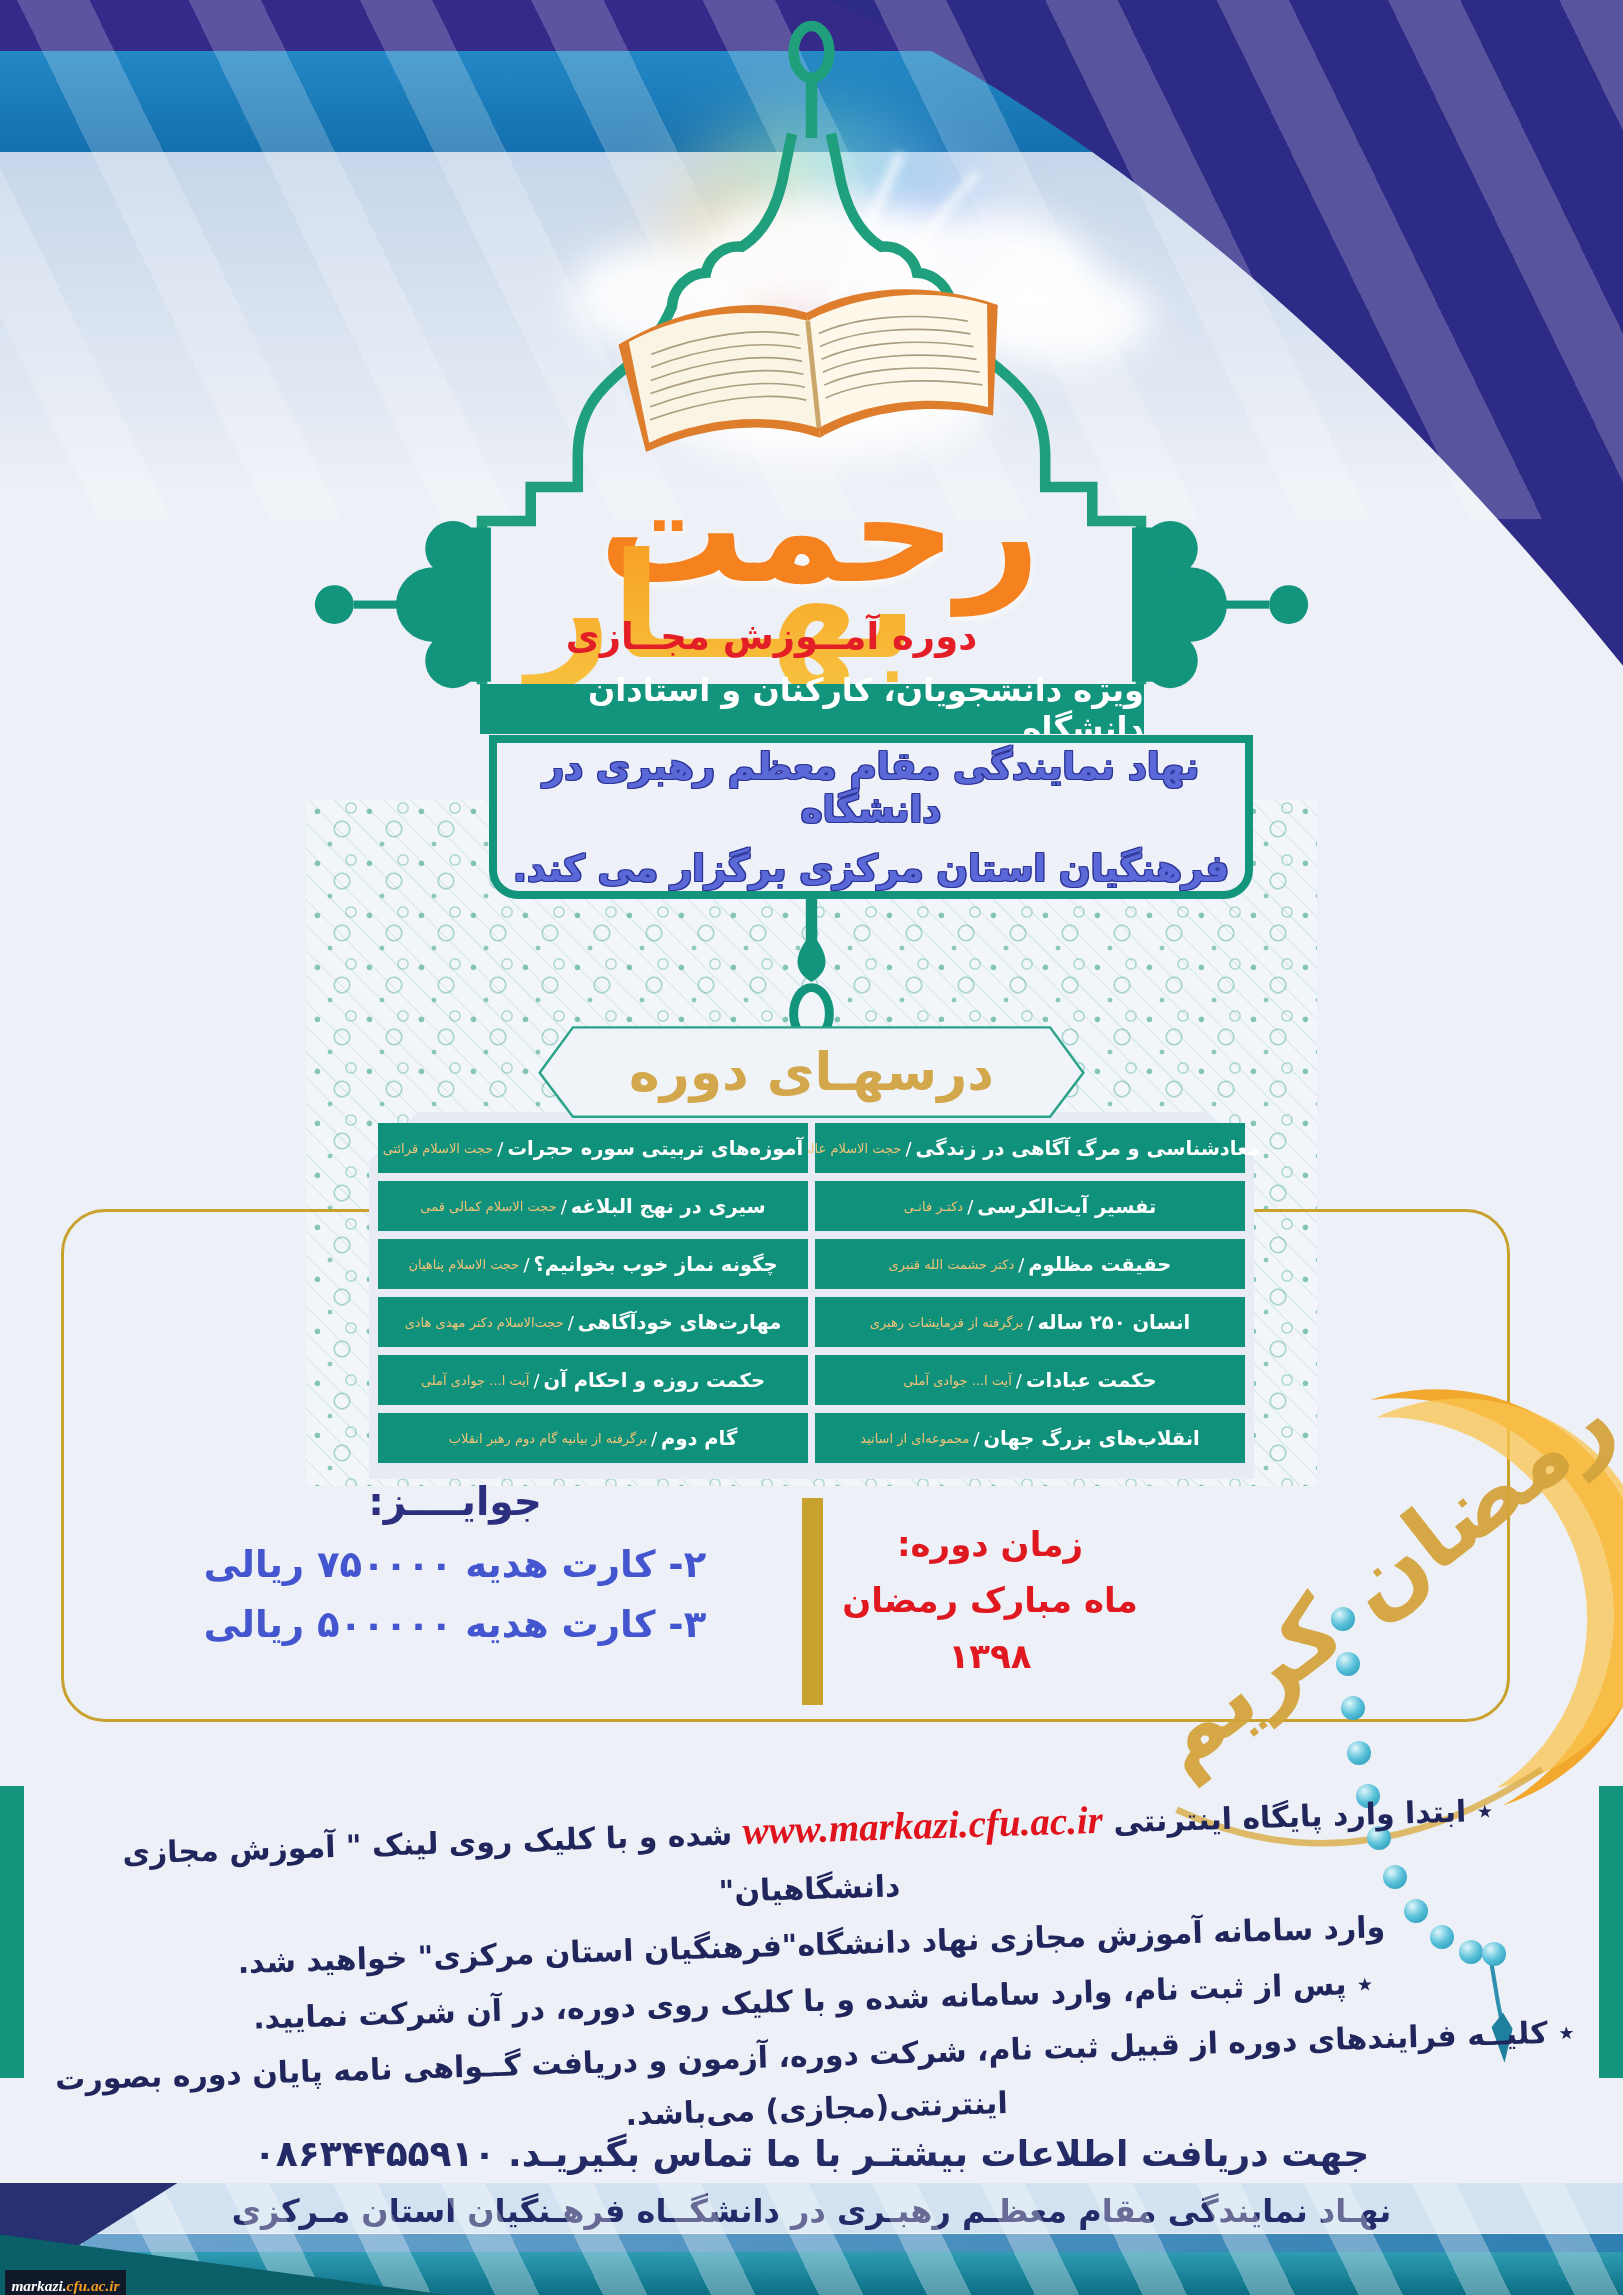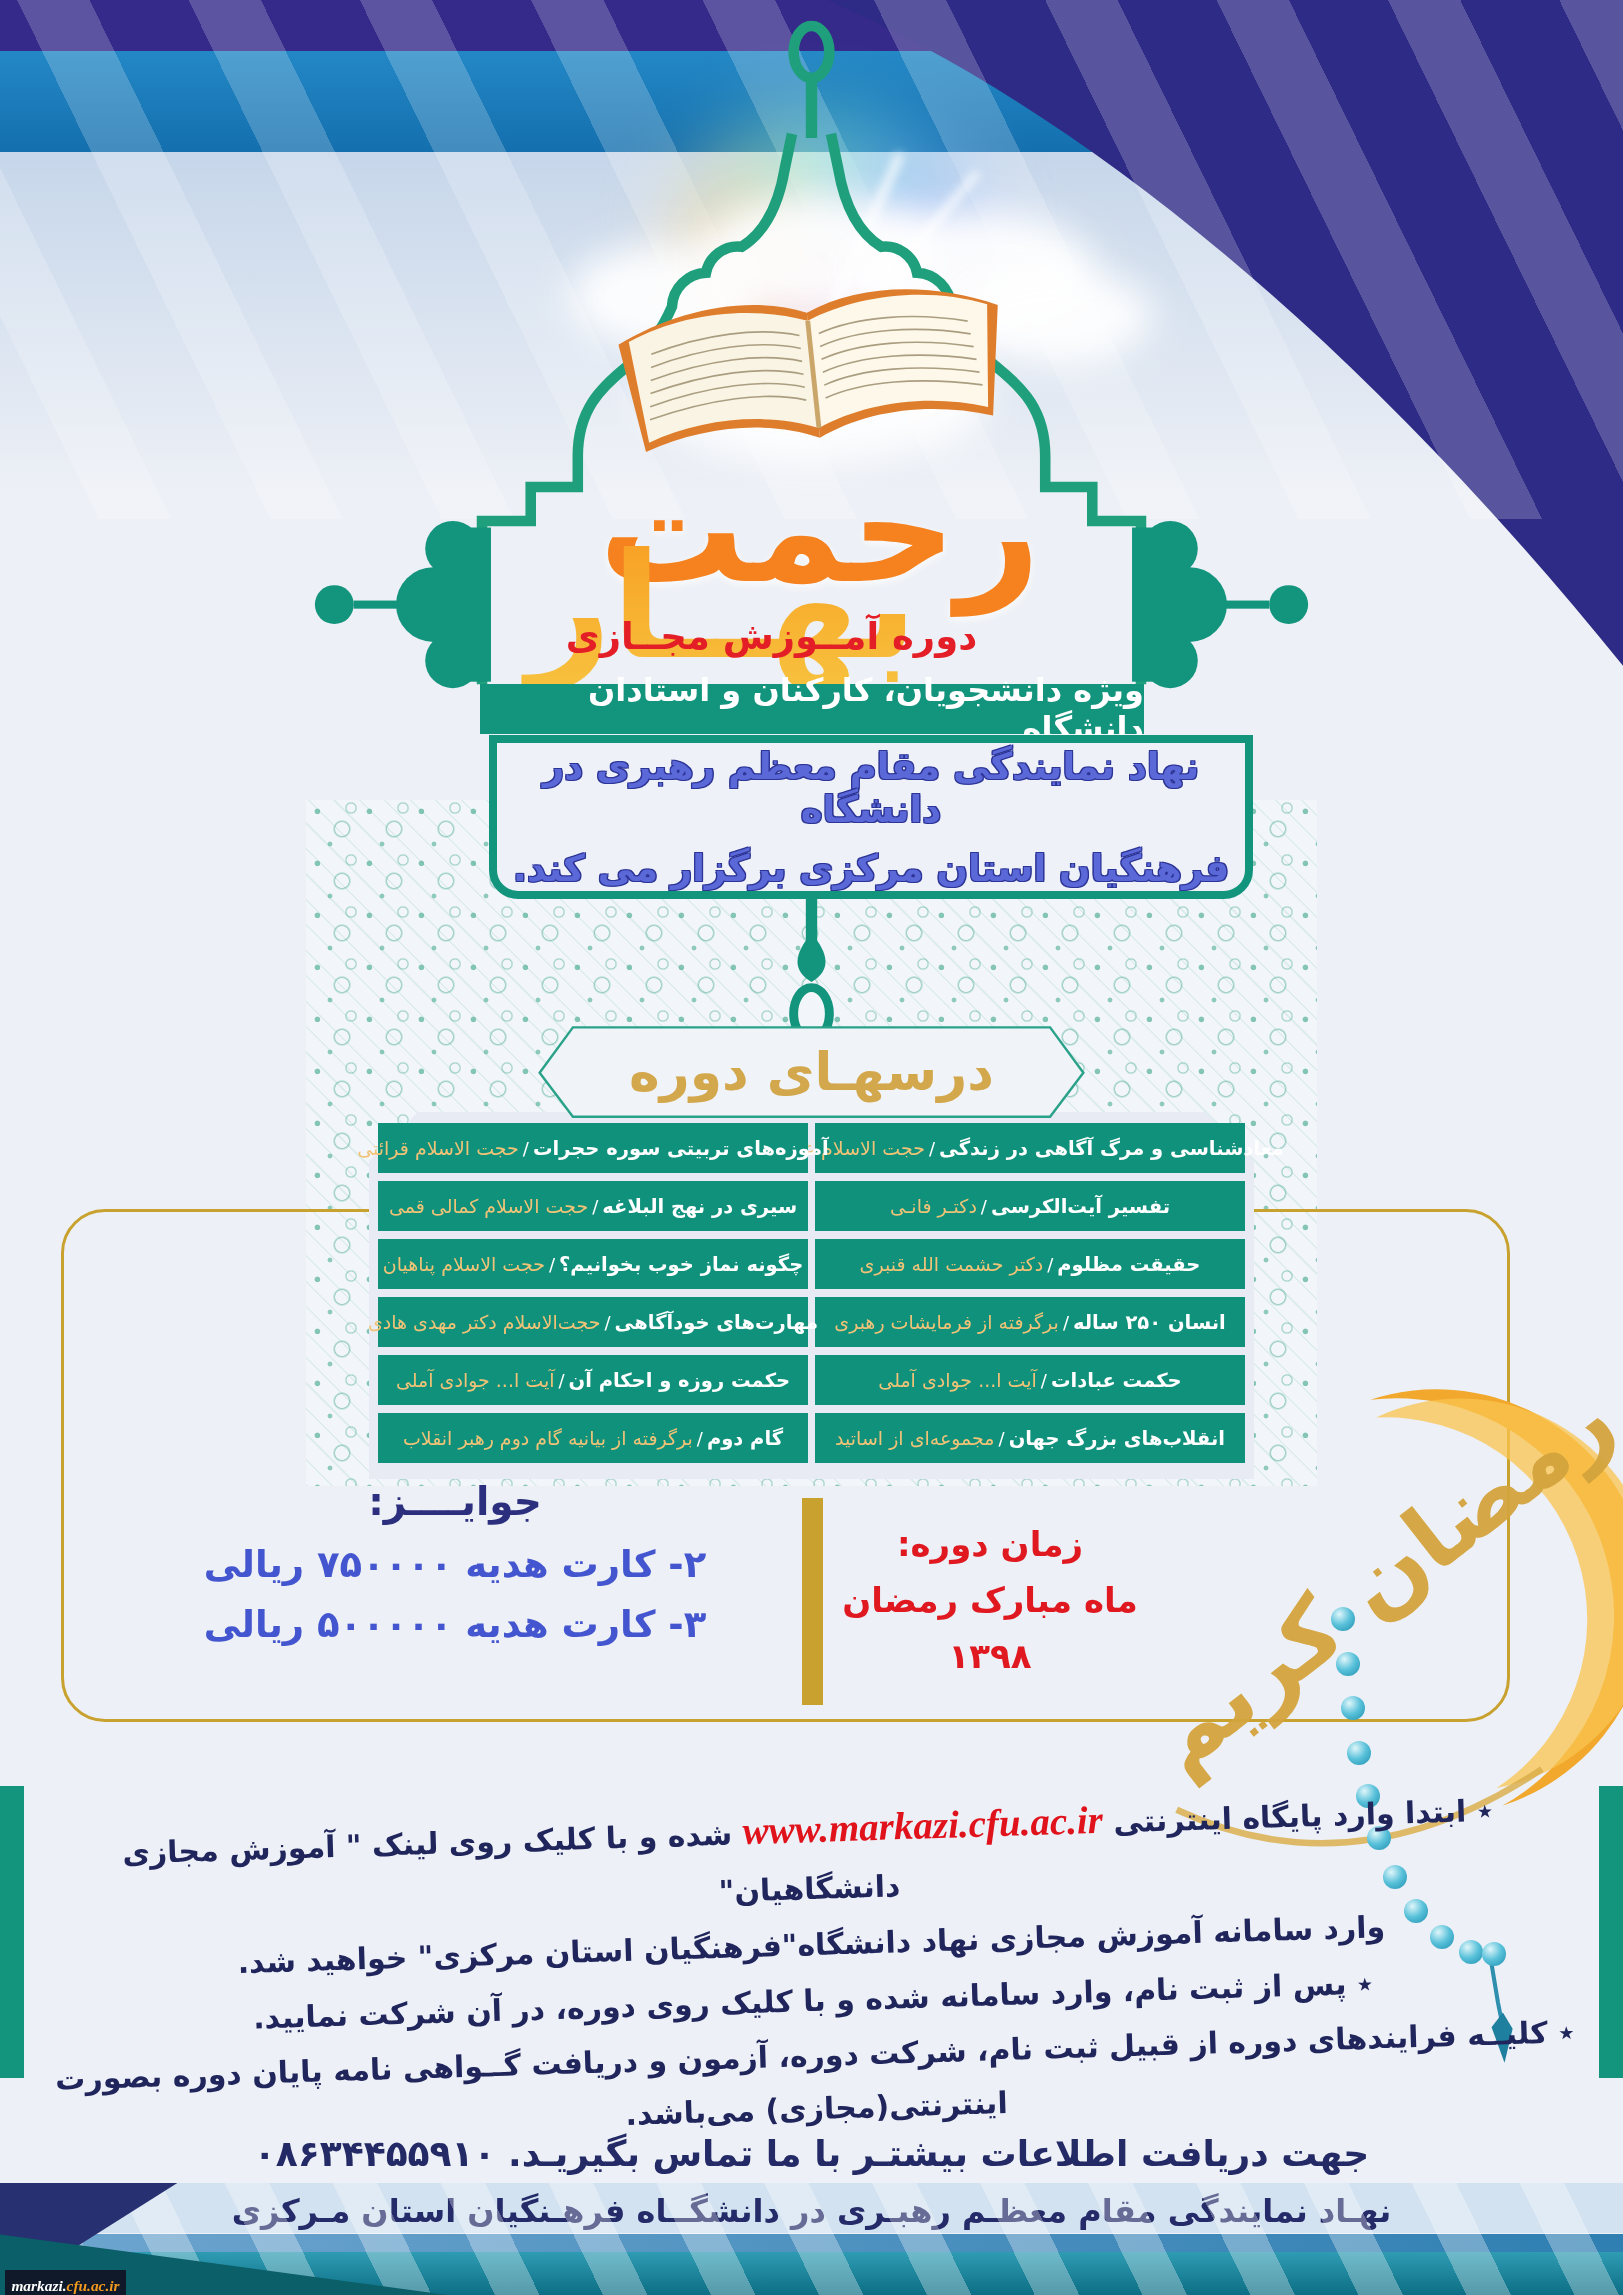--- a/index.html
+++ b/index.html
@@ -55,21 +55,21 @@
   
   .course-panel{left:369px;top:1112px;width:885px;height:367px;background:#e8ebf4;
      clip-path:polygon(0 49px,49px 0,836px 0,885px 49px,885px 367px,0 367px);}
   .col{position:absolute;top:1123px;width:430px;display:flex;flex-direction:column;gap:8px;}
   .col-right{left:815px;}
   .col-left{left:378px;}
   .course-box{height:50px;background:#10917c;display:flex;align-items:center;justify-content:center;
               white-space:nowrap;padding:0 6.5px;box-sizing:border-box;}
   .c-title{color:#fff;font-weight:bold;font-size:19.5px;}
   .c-sep{color:#fff;font-size:18px;margin:0 4px;}
-  .c-inst{color:#f0c377;font-size:19px;}
+  .c-inst{color:#f0c377;font-size:13px;}
   .courses-heading{left:568px;top:1042px;width:487px;text-align:center;font-size:52px;font-weight:bold;
                    color:#d3a74c;letter-spacing:1.6px;}
 
   
   .prizes{left:122px;top:1479px;width:666px;text-align:center;}
   .prizes-heading{font-size:39px;font-weight:bold;color:#2b2f7d;margin-bottom:11.4px;}
   .prize-item{font-size:37px;font-weight:bold;color:#4456cf;line-height:1.62;}
   .gold-divider{left:802px;top:1498px;width:21px;height:207px;background:#c9a12f;}
   .schedule{left:836px;top:1516px;width:308px;text-align:center;color:#e01820;font-weight:bold;
             font-size:34px;line-height:1.65;}

